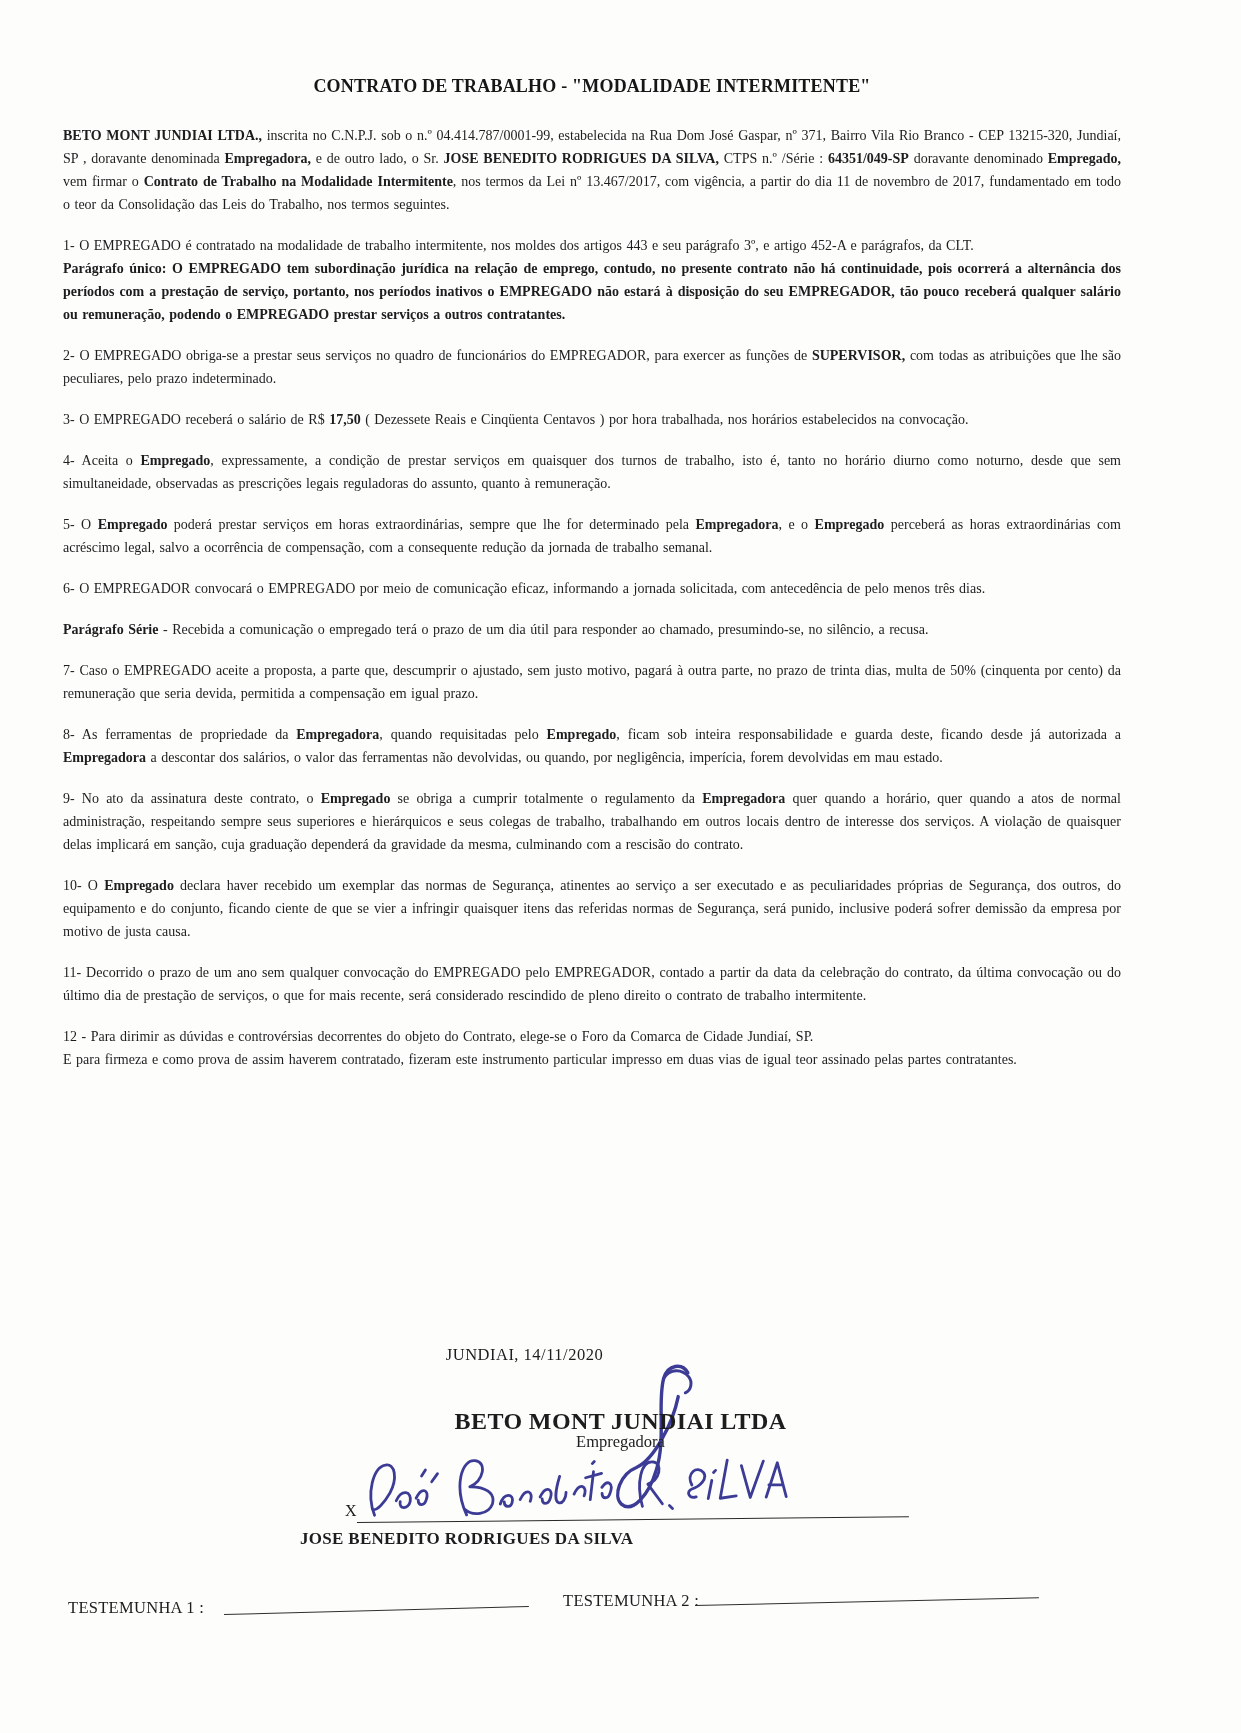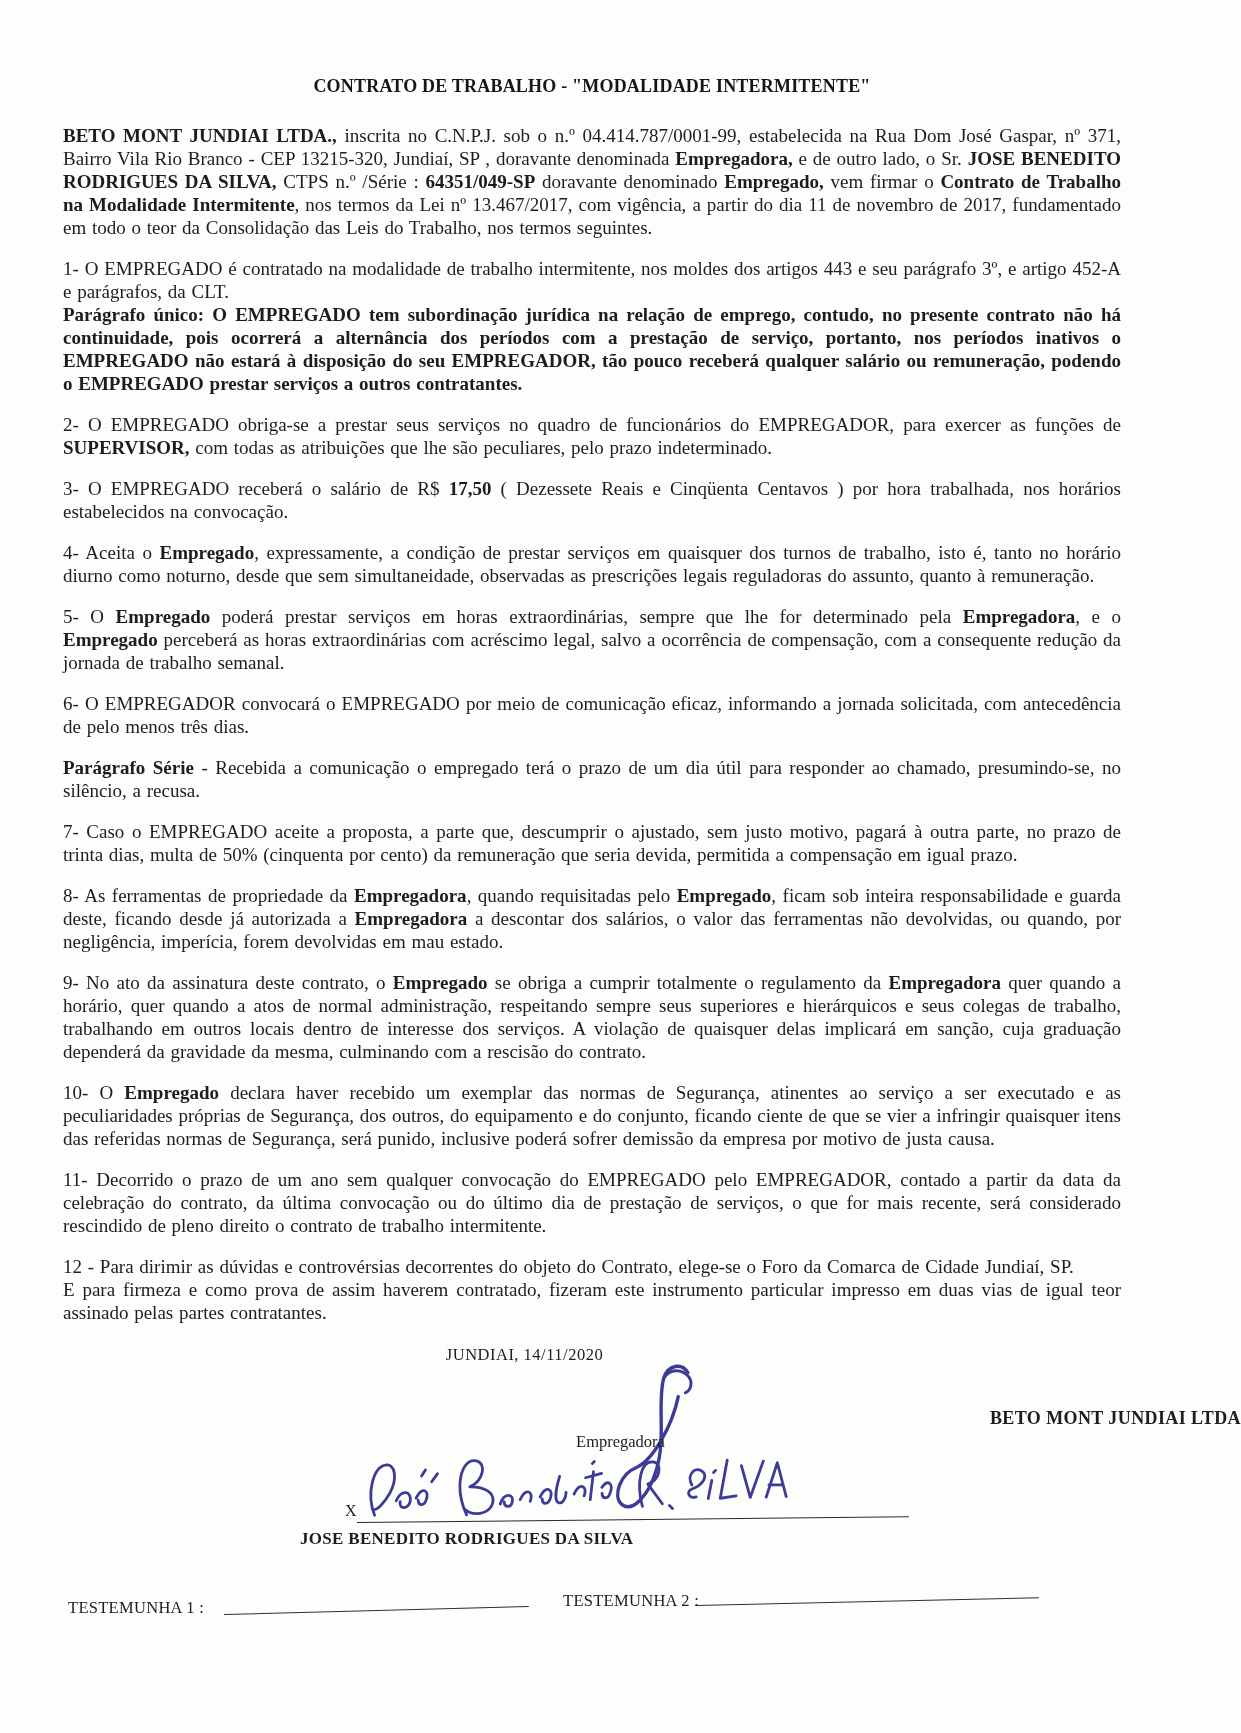--- a/index.html
+++ b/index.html
@@ -19,36 +19,36 @@
   }
   .doc-title{
     text-align:center;
     font-weight:bold;
     font-size:18px;
     letter-spacing:0.2px;
     margin:0 0 27px 0;
     color:#161616;
   }
   .clause{
-    font-size:19px;
+    font-size:14px;
     line-height:23px;
     text-align:justify;
     word-spacing:1px;
     margin:0 0 18px 0;
   }
   .clause.tight{margin-top:-18px;}
   .b{font-weight:bold;}
   
   .date-line{
     position:absolute;left:0;top:1345px;width:1049px;
     text-align:center;font-size:16.5px;letter-spacing:0.5px;
   }
   .employer-name{
     position:absolute;left:0;top:1408px;width:1241px;
-    text-align:right;font-size:18px;font-weight:bold;letter-spacing:0.4px;
+    text-align:center;font-size:24px;font-weight:bold;letter-spacing:0.4px;
   }
   .employer-role{
     position:absolute;left:0;top:1432px;width:1241px;
     text-align:center;font-size:16.5px;
   }
   .sig-employer{
     position:absolute;left:600px;top:1358px;
     transform:rotate(1.5deg);
   }
   .sig-employee{

